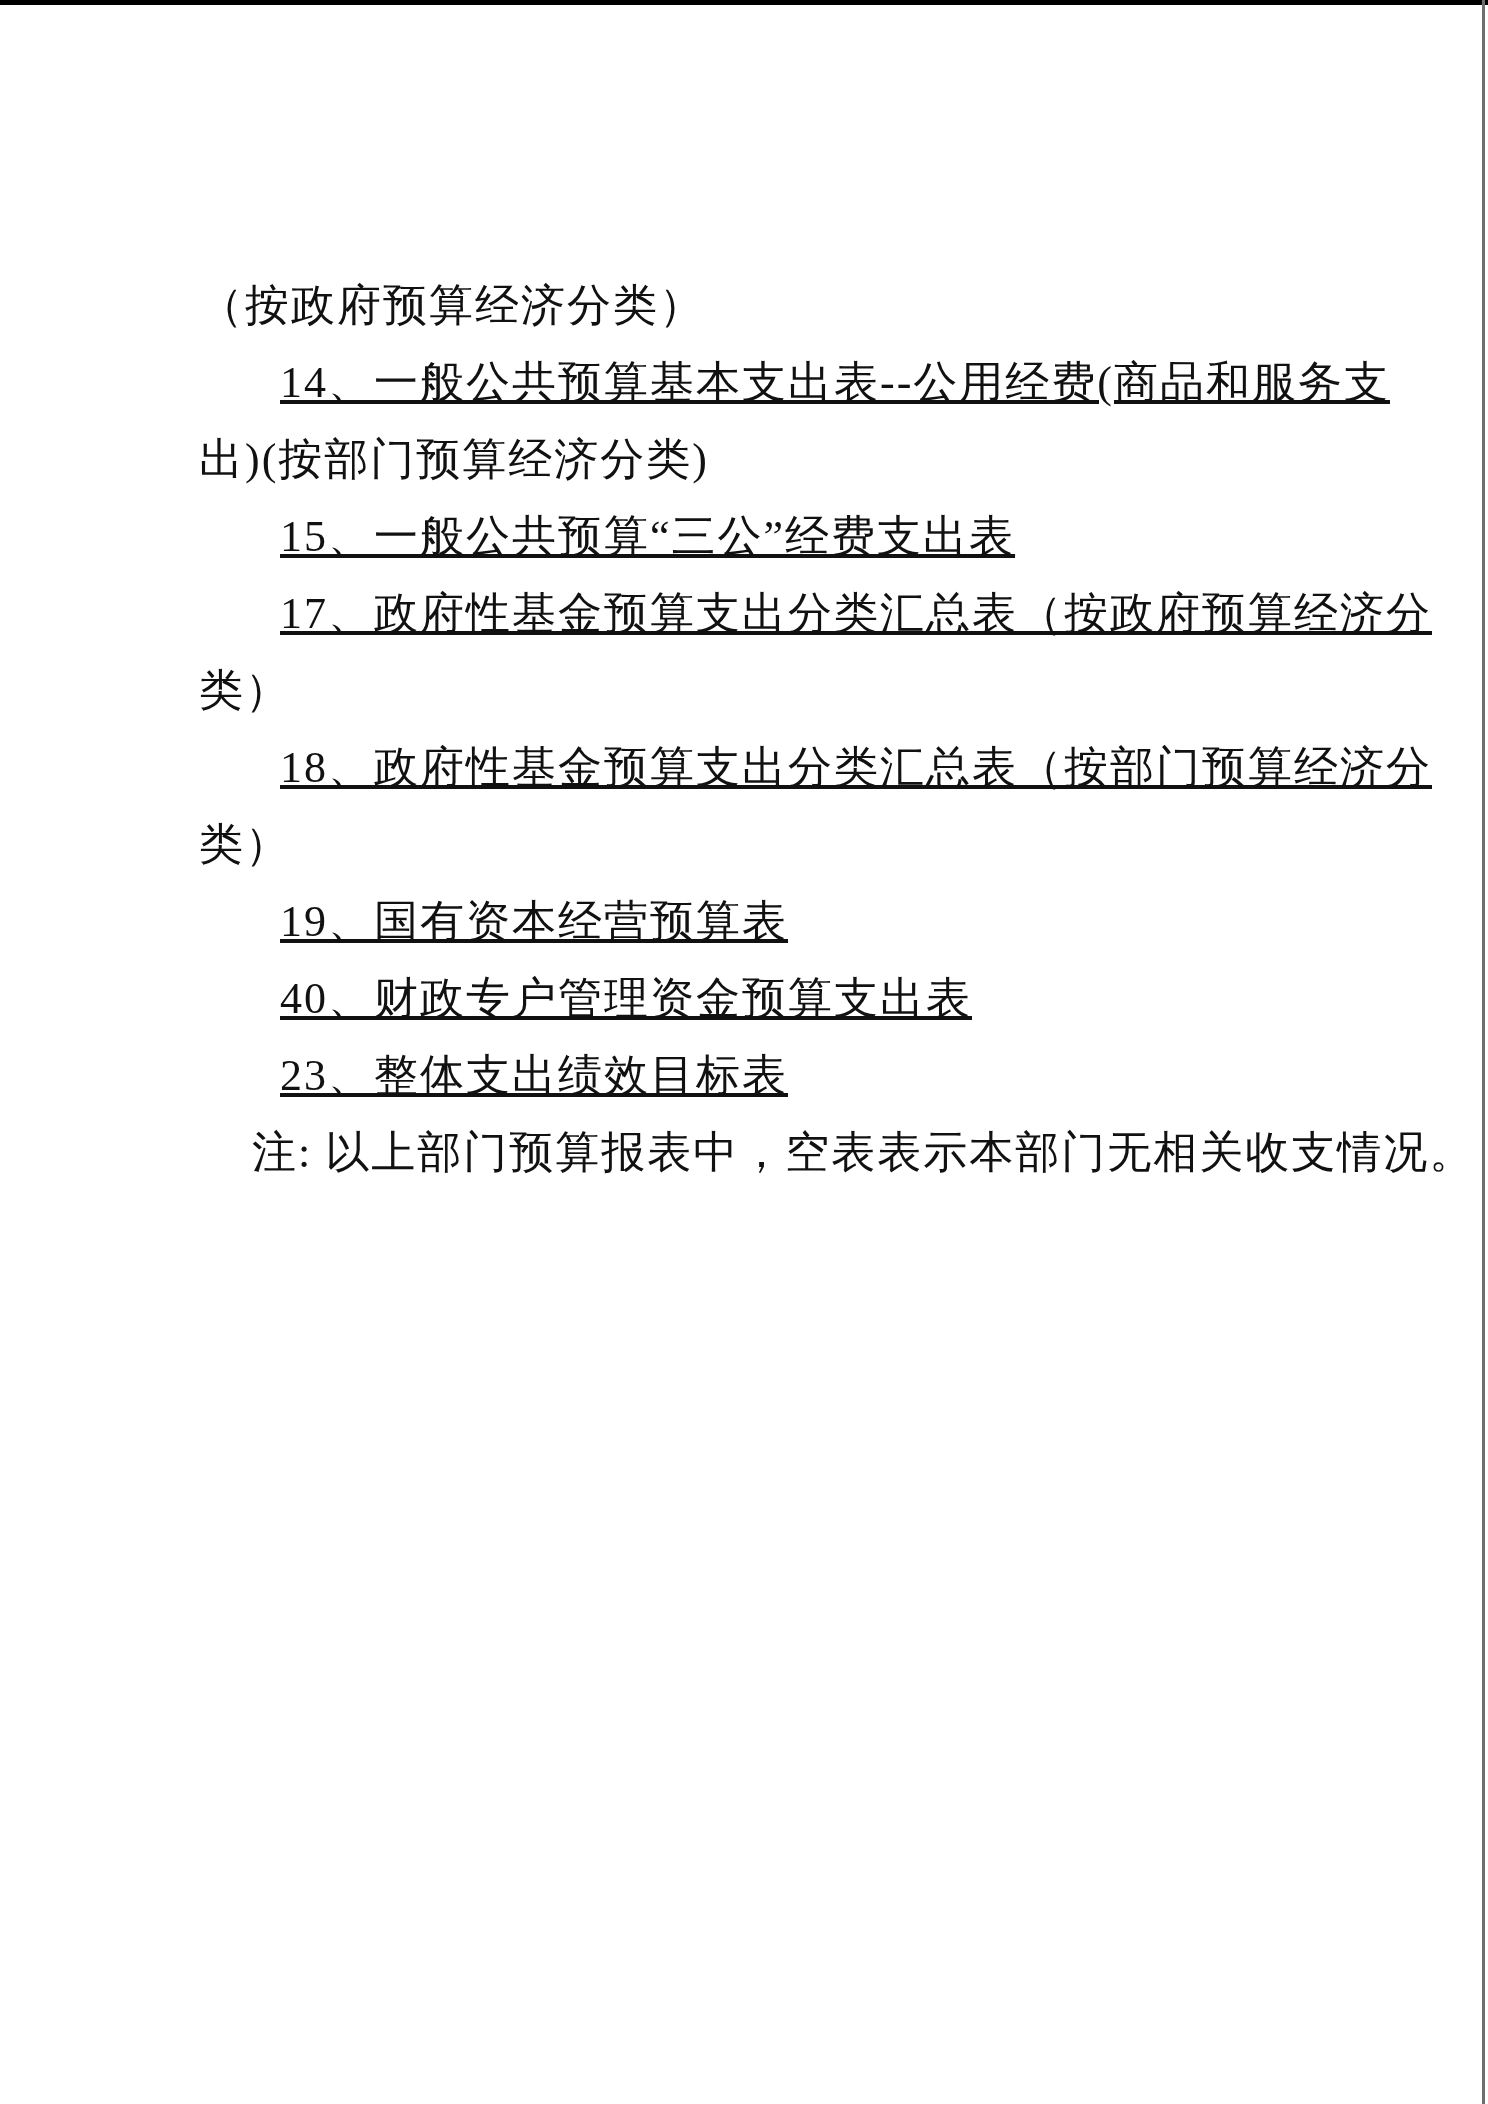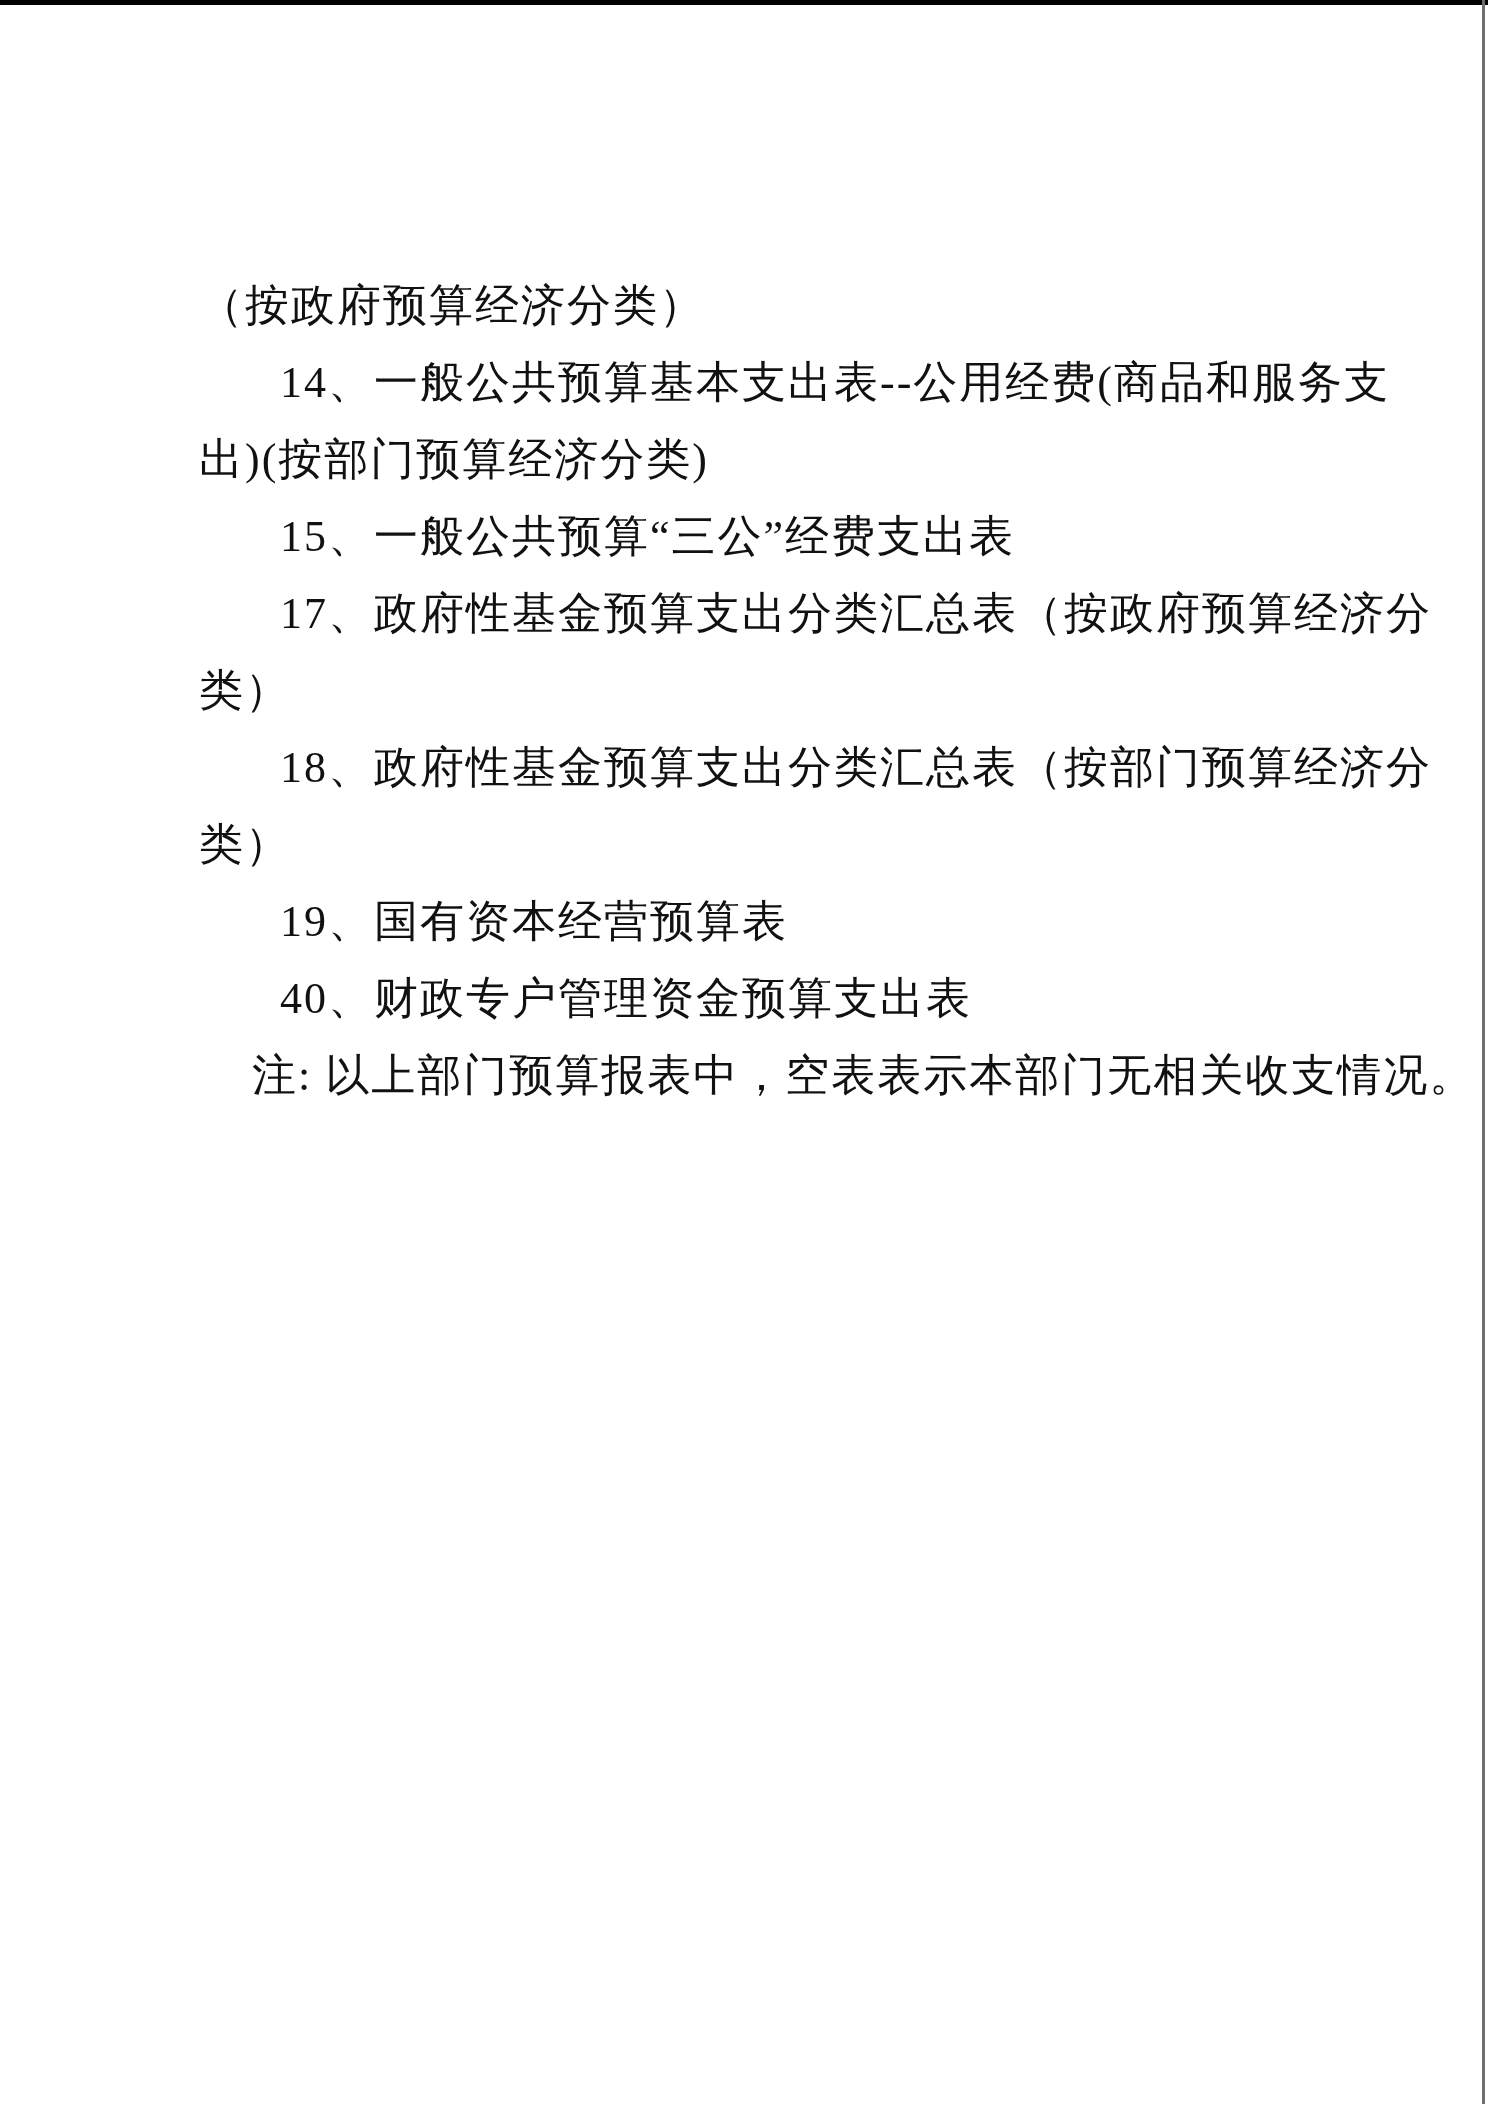--- a/index.html
+++ b/index.html
@@ -39,36 +39,37 @@
     color: #111111;
     font-size: 44px;
     line-height: 77px;
     letter-spacing: 2px;
     white-space: nowrap;
   }
   .line {
     height: 77px;
   }
   .line.flush { padding-left: 0; }
-  .line.item  { padding-left: 81px; }
+  .line.item  { padding-left: 81px; text-decoration: underline; }
   .line.note  { padding-left: 53px; }
 </style>
 </head>
 <body>
 
 <div class="page">
   <div class="top-bar"></div>
   <div class="right-edge-line"></div>
 
   <div class="doc-body">
     <div class="line flush">（按政府预算经济分类）</div>
     <div class="line item">14、一般公共预算基本支出表--公用经费(商品和服务支</div>
     <div class="line flush">出)(按部门预算经济分类)</div>
     <div class="line item">15、一般公共预算“三公”经费支出表</div>
     <div class="line item">17、政府性基金预算支出分类汇总表（按政府预算经济分</div>
     <div class="line flush">类）</div>
     <div class="line item">18、政府性基金预算支出分类汇总表（按部门预算经济分</div>
     <div class="line flush">类）</div>
     <div class="line item">19、国有资本经营预算表</div>
     <div class="line item">40、财政专户管理资金预算支出表</div>
+    <div class="line item">23、整体支出绩效目标表</div>
     <div class="line note">注: 以上部门预算报表中，空表表示本部门无相关收支情况。</div>
   </div>
 </div>
 
 </body></html>

